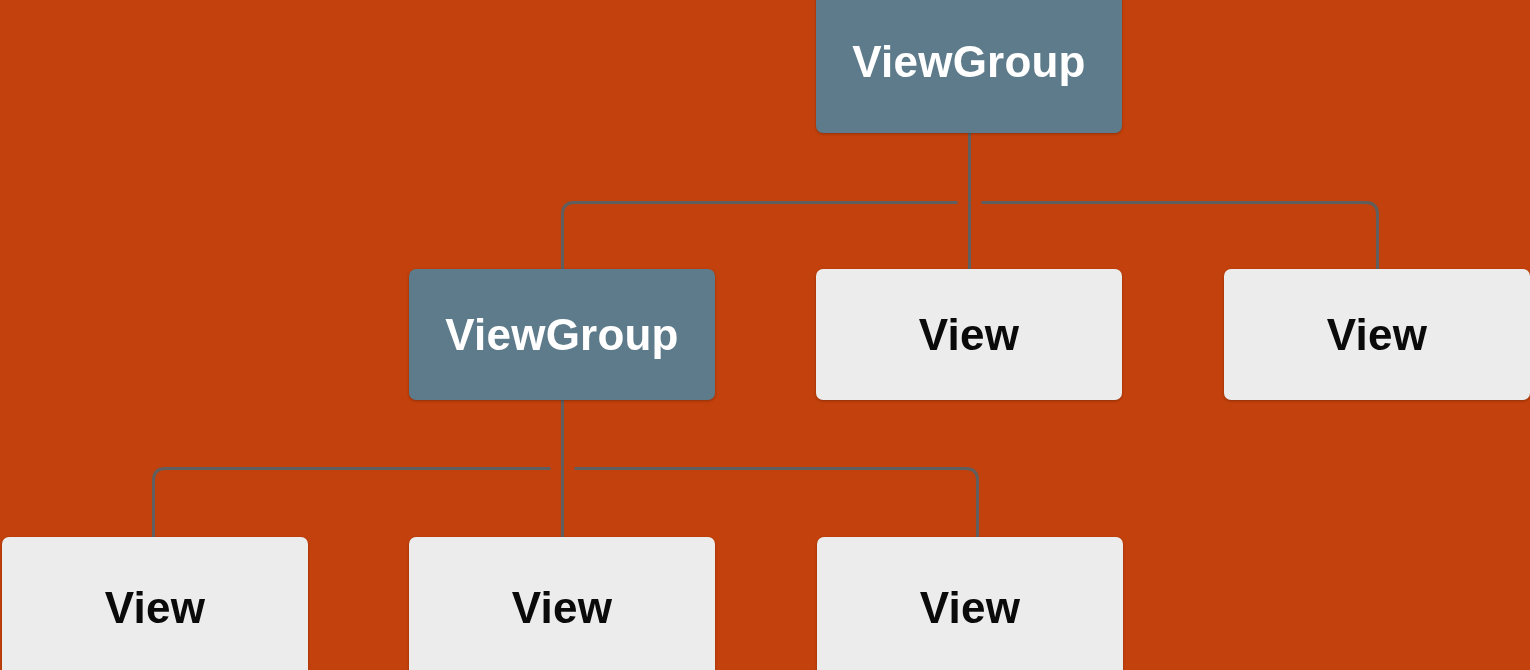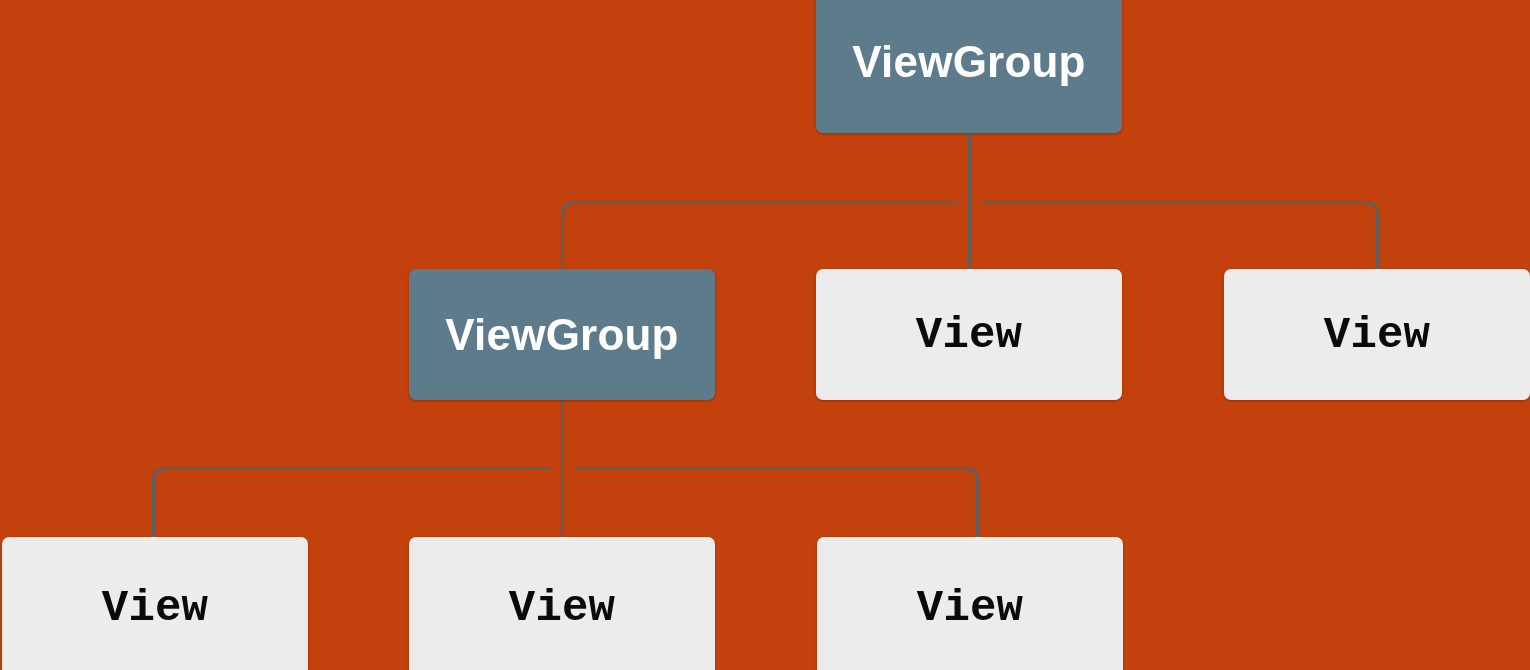--- a/index.html
+++ b/index.html
@@ -46,21 +46,20 @@
     font-weight: bold;
     letter-spacing: 0.2px;
     line-height: 1;
     white-space: nowrap;
   }
   .node-group .node-label {
     color: #ffffff;
   }
   .node-leaf .node-label {
     color: #0a0a0a;
-    font-family: Liberation Mono, monospace;
   }
 </style>
 </head>
 <body>
 
 <div id="canvas">
 
   <svg id="edges" viewBox="0 0 1530 670">
     <g fill="none" stroke="#5f5f5f" stroke-width="3" stroke-linecap="butt">
 

